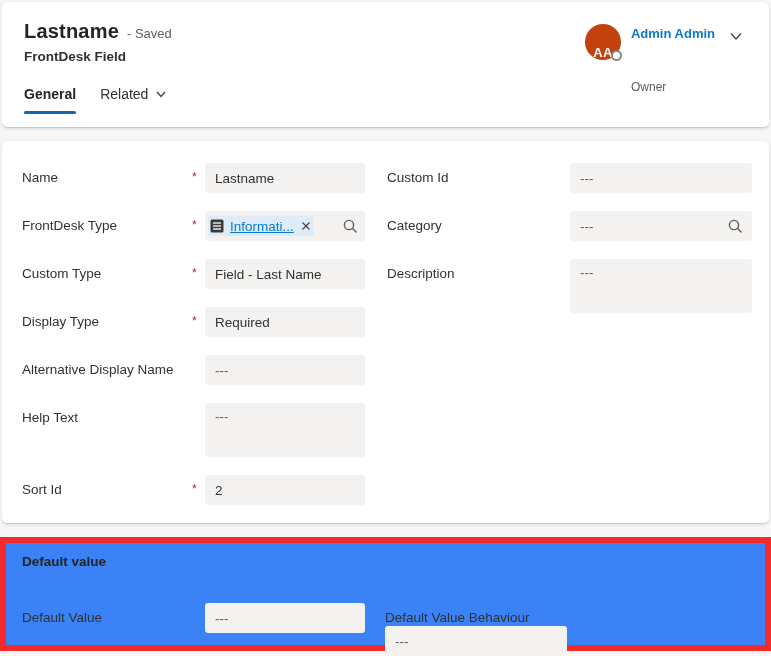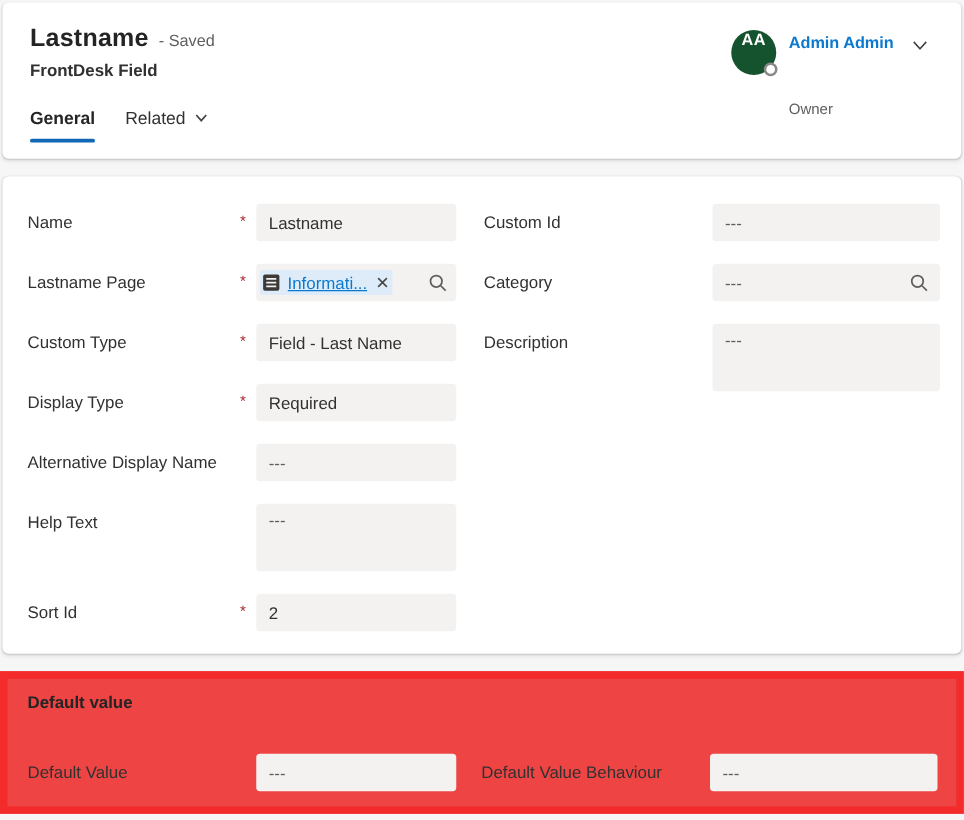--- a/index.html
+++ b/index.html
@@ -25,22 +25,22 @@
   .tabs { position:absolute; left:22px; top:84px; display:flex; gap:24px; }
   .tab { position:relative; font-size:14px; padding-bottom:12px; cursor:pointer; display:flex; align-items:center; gap:7px; }
   .tab.active { font-weight:700; color:#242424; }
   .tab.active::after {
     content:""; position:absolute; left:0; right:0; bottom:0; height:3px;
     background:#1267b4; border-radius:2px;
   }
   .chev { width:12px; height:12px; stroke:#484644; stroke-width:1.4; fill:none; }
   
   .user-area { position:absolute; right:54px; top:22px; display:flex; align-items:flex-start; }
-  .avatar { position:relative; width:36px; height:36px; border-radius:50%; background:#14532d;
-            display:flex; align-items:flex-start; justify-content:center; flex:0 0 auto; }
+  .avatar { position:relative; width:36px; height:36px; border-radius:50%; background:#c2410c;
+            display:flex; align-items:flex-end; justify-content:center; flex:0 0 auto; }
   .avatar-initials { color:#fff; font-size:13px; font-weight:700; letter-spacing:.3px; }
   .presence { position:absolute; right:-1px; bottom:-1px; width:11px; height:11px; border-radius:50%;
               background:#fff; border:2px solid #8a8886; }
   .user-text { margin-left:10px; padding-top:1px; }
   .user-name { font-size:13px; font-weight:700; color:#0b79d0; line-height:17px; }
   .user-role { font-size:12px; color:#605e5c; line-height:16px;margin-top:37px; }
   .user-chevron { position:absolute; right:24px; top:25px; width:18px; height:18px; cursor:pointer; }
   .user-chevron svg { width:18px; height:18px; stroke:#484644; stroke-width:1.3; fill:none; }
   
   .form-card { top:141px; height:382px; }
@@ -68,29 +68,29 @@
   .lookup-pill { display:flex; align-items:center; background:#deecf9; border-radius:2px;
                  padding:2px 1px; gap:5px; max-width:118px; }
   .record-icon svg { width:16px; height:16px; display:block; }
   .lookup-link { font-size:13.5px; color:#0b79d0; text-decoration:underline; white-space:nowrap;
                  overflow:hidden; max-width:70px; cursor:pointer; }
   .remove-btn { width:14px; height:14px; cursor:pointer; flex:0 0 auto; }
   .remove-btn svg { width:14px; height:14px; stroke:#484644; stroke-width:1.3; fill:none; display:block; }
   
   .default-section {
     position:absolute; left:0; top:537px; width:771px; height:114px;
-    background:#ef4444; border:6px solid #f32b2b;
+    background:#3b82f6; border:6px solid #f32b2b;
   }
   .section-heading { position:absolute; left:16px; top:11px; font-size:13.5px; font-weight:700; color:#242424; }
   .default-row { position:absolute; left:16px; top:60px; display:flex; align-items:flex-start; }
   .default-row .f-label { width:183px; }
   .default-row .grp1 .f-label { width:183px; }
   .grp { display:flex; }
   .grp1 .ctl { width:160px; }
-  .grp2 { margin-left:20px; }
+  .grp2 { margin-left:20px;flex-direction:column; }
   .grp2 .ctl { width:182px; }
 </style>
 </head>
 <body>
 
 <div class="card header-card">
   <div class="title-row">
     <span class="page-title">Lastname</span>
     <span class="save-status">- Saved</span>
   </div>
@@ -131,21 +131,21 @@
 
     <div class="field-row">
       <span class="f-label">Name</span>
       <span class="f-req">*</span>
       <div class="ctl">
         <span>Lastname</span>
       </div>
     </div>
 
     <div class="field-row">
-      <span class="f-label">Lastname Page</span>
+      <span class="f-label">FrontDesk Type</span>
       <span class="f-req">*</span>
       <div class="ctl lookup">
         <span class="lookup-pill">
           <span class="record-icon">
             <svg viewBox="0 0 16 16">
                 <rect x="1.5" y="1.5" width="13" height="13" rx="1.5" fill="#3b3a39"></rect>
                 <line x1="4" y1="5" x2="12" y2="5" stroke="#f3f2f1" stroke-width="1.4"></line>
                 <line x1="4" y1="8" x2="12" y2="8" stroke="#f3f2f1" stroke-width="1.4"></line>
                 <line x1="4" y1="11" x2="12" y2="11" stroke="#f3f2f1" stroke-width="1.4"></line>
               </svg>

